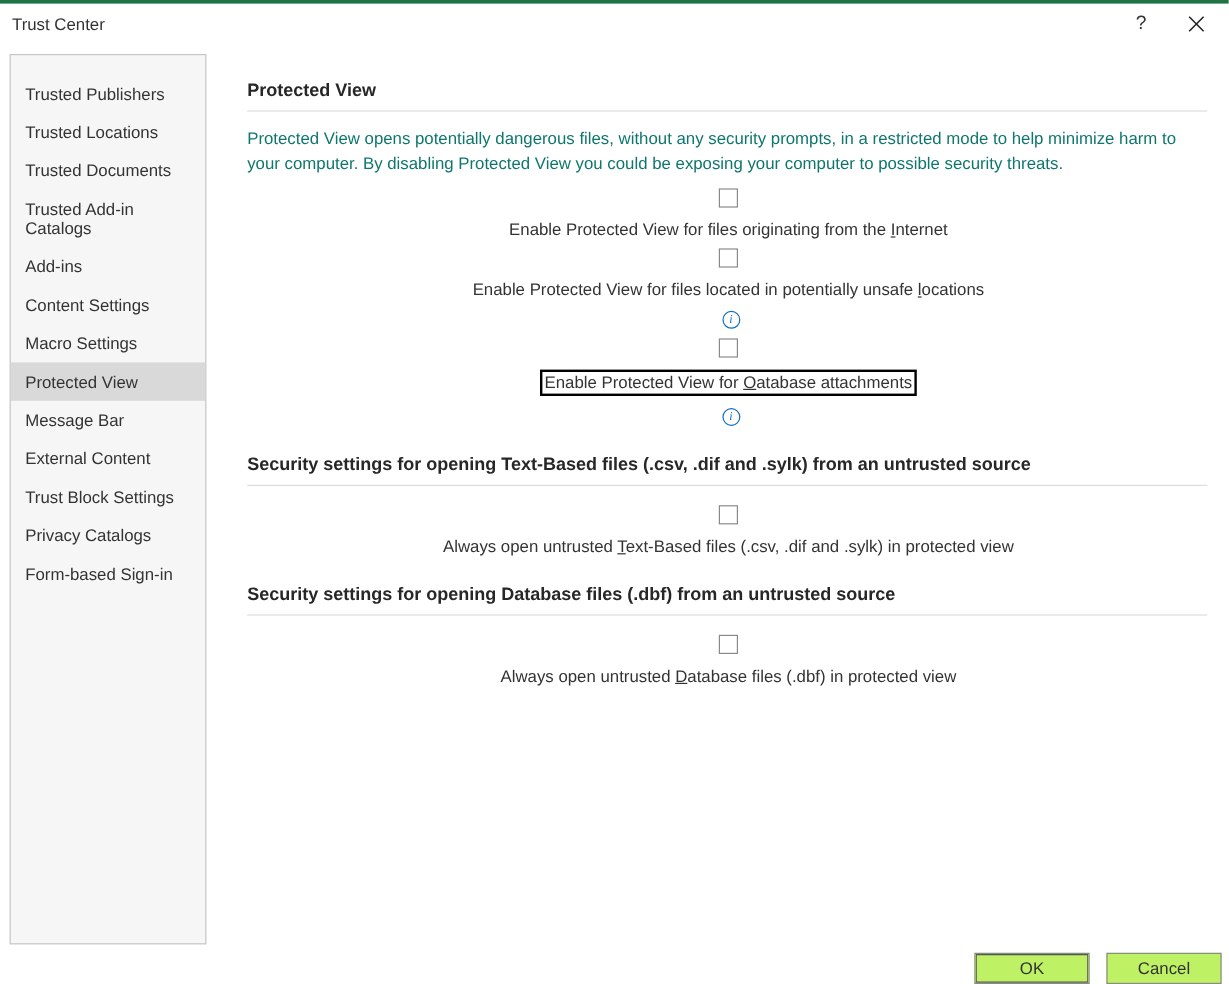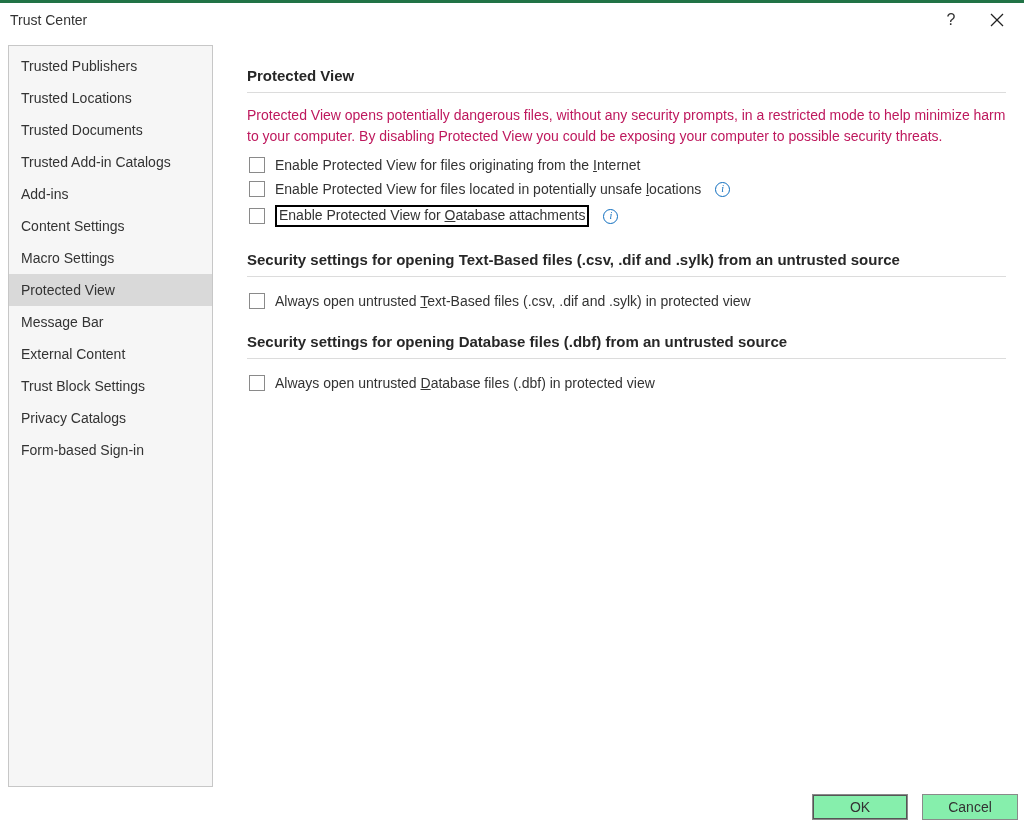--- a/index.html
+++ b/index.html
@@ -40,26 +40,26 @@
     .titlebar .btn.close svg line { stroke: #222; stroke-width: 1.3; }
 
     .body {
       flex: 1;
       display: flex;
       padding: 8px 8px 0 8px;
       gap: 0;
     }
 
     .sidebar {
-      width: 205px;
+      width: 164px;
       border: 1px solid #c7c7c7;
       background: #f6f6f6;
       display: flex;
       flex-direction: column;
-      padding: 4px 0;
+      padding: 16px 0;
       height: 742px;
     }
     .sidebar .item {
       padding: 8px 12px;
       font-size: 14px;
       color: #333;
       cursor: default;
     }
     .sidebar .item.selected {
       background: #d9d9d9;
@@ -78,28 +78,29 @@
       margin-top: 6px;
     }
     .section-hr {
       border: none;
       border-top: 1px solid #dcdcdc;
       margin-bottom: 12px;
     }
     .desc {
       line-height: 1.5;
       margin-bottom: 6px;
-      color: #be185d;
+      color: #0f766e;
     }
     .check-row {
       display: flex;
       align-items: center;
       gap: 10px;
       padding: 4px 0;
       margin-left: 2px;
+      flex-direction: column;
     }
     .chkbox {
       width: 16px;
       height: 16px;
       border: 1px solid #8a8a8a;
       background: #fff;
       flex-shrink: 0;
     }
     .check-label { color: #333; }
     .hot { text-decoration: underline; }
@@ -128,21 +129,21 @@
     .footer {
       display: flex;
       justify-content: flex-end;
       gap: 14px;
       padding: 6px 6px 0 0;
     }
     .btn-std {
       width: 96px;
       height: 26px;
       border: 1px solid #8a8a8a;
-      background: #86efac;
+      background: #bef264;
       display: flex;
       align-items: center;
       justify-content: center;
       font-size: 14px;
       color: #333;
     }
     .btn-std.primary {
       box-shadow: 0 0 0 1px #555 inset;
     }
   </style>

